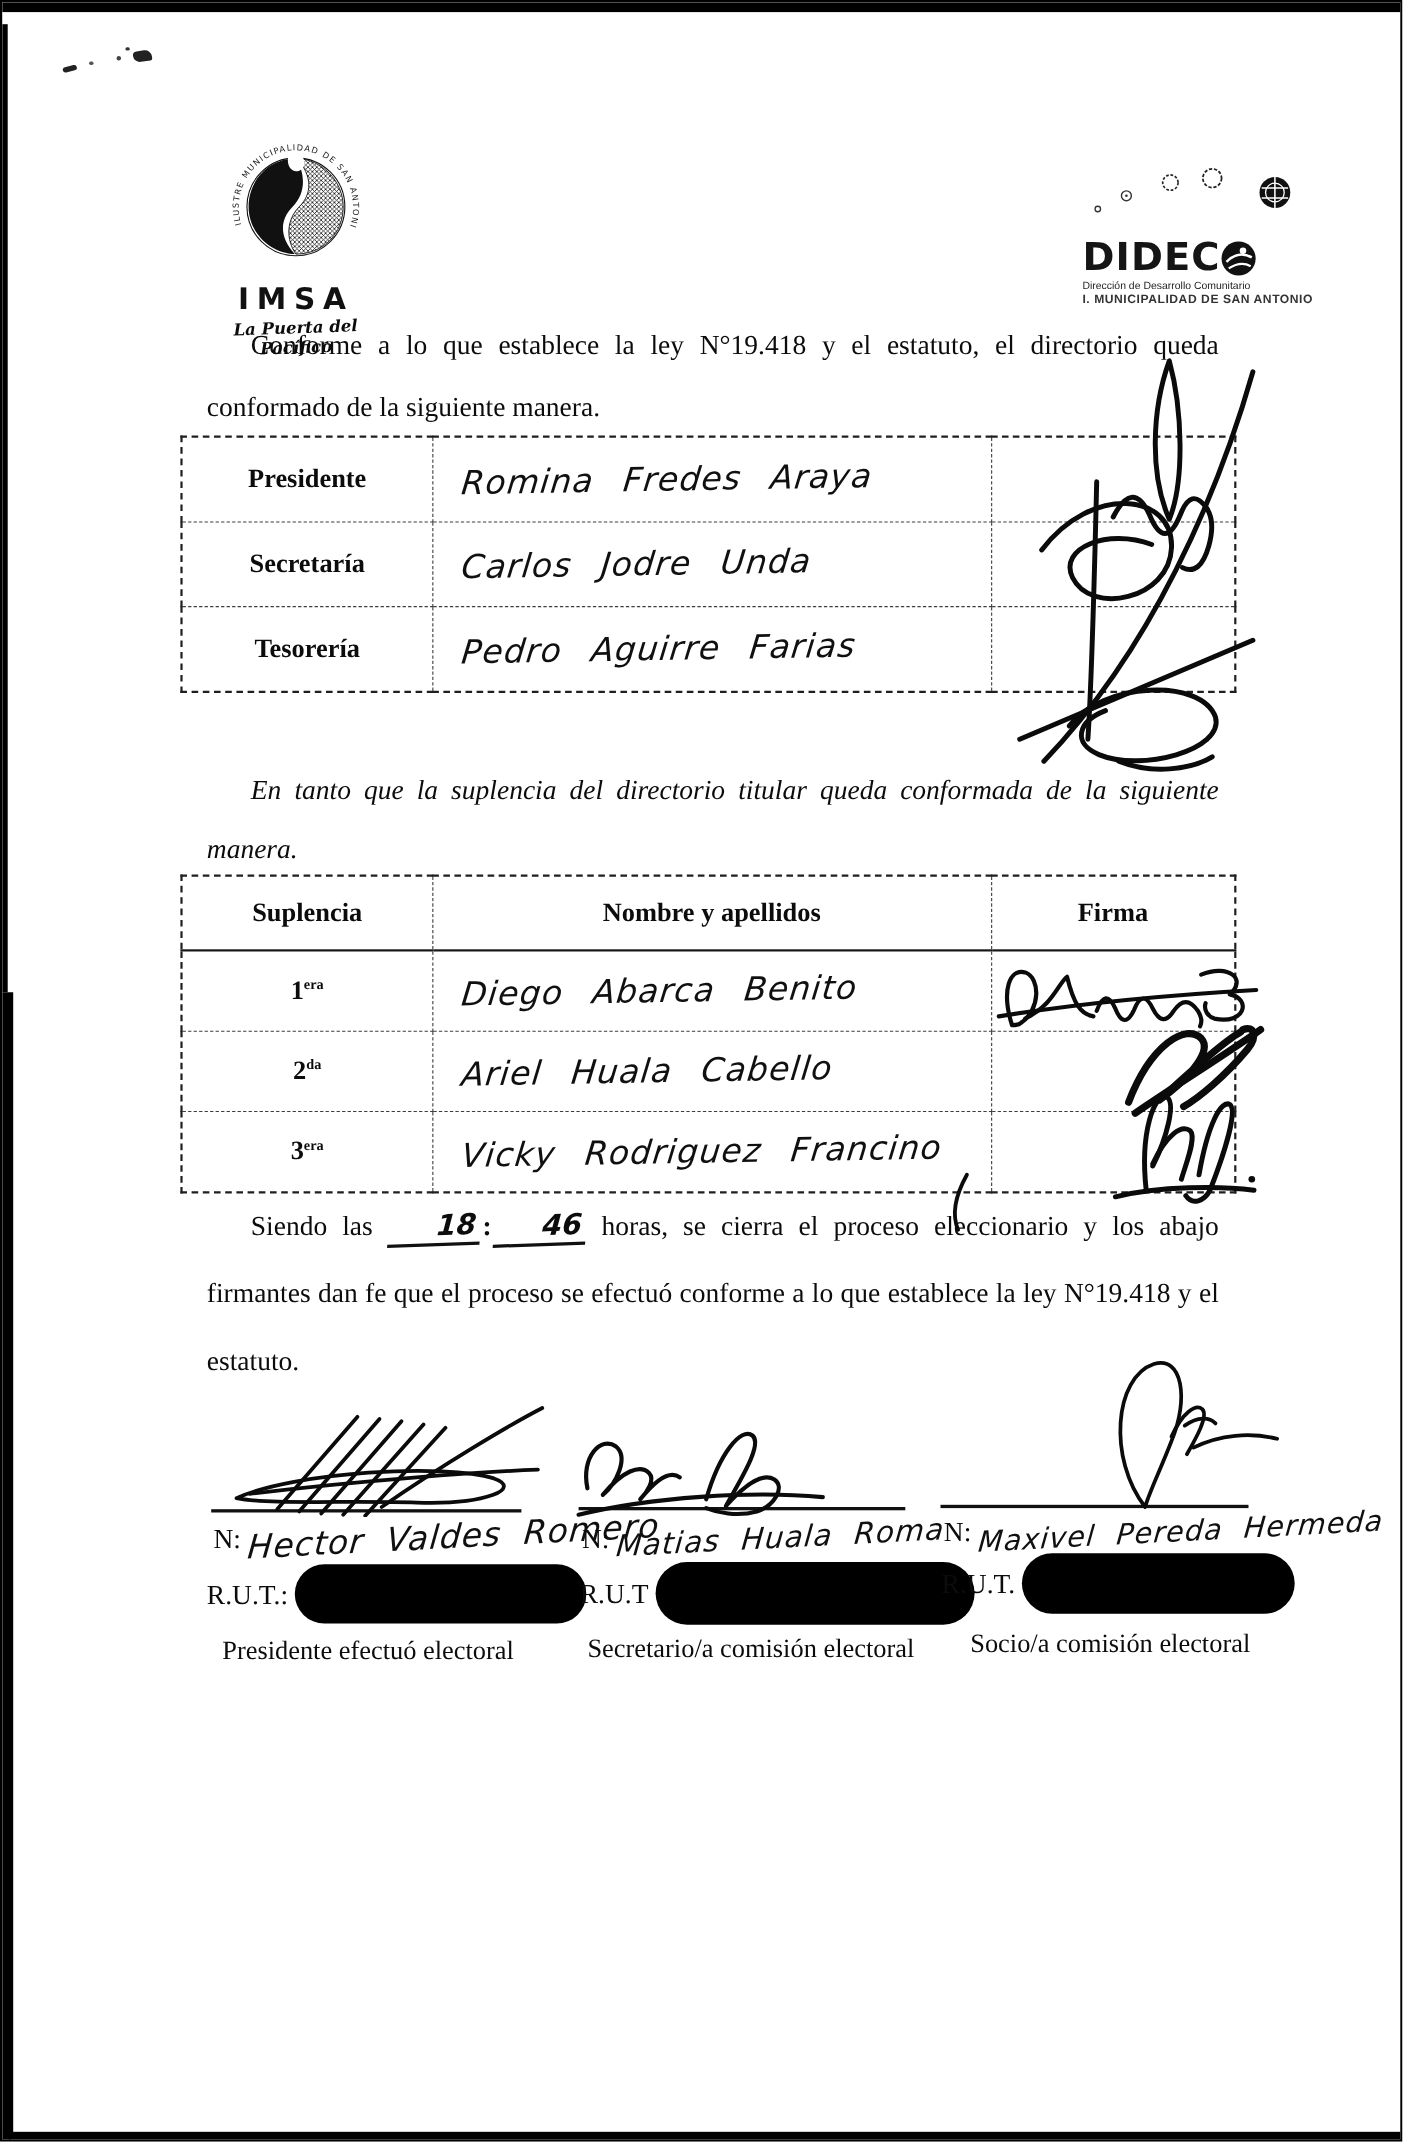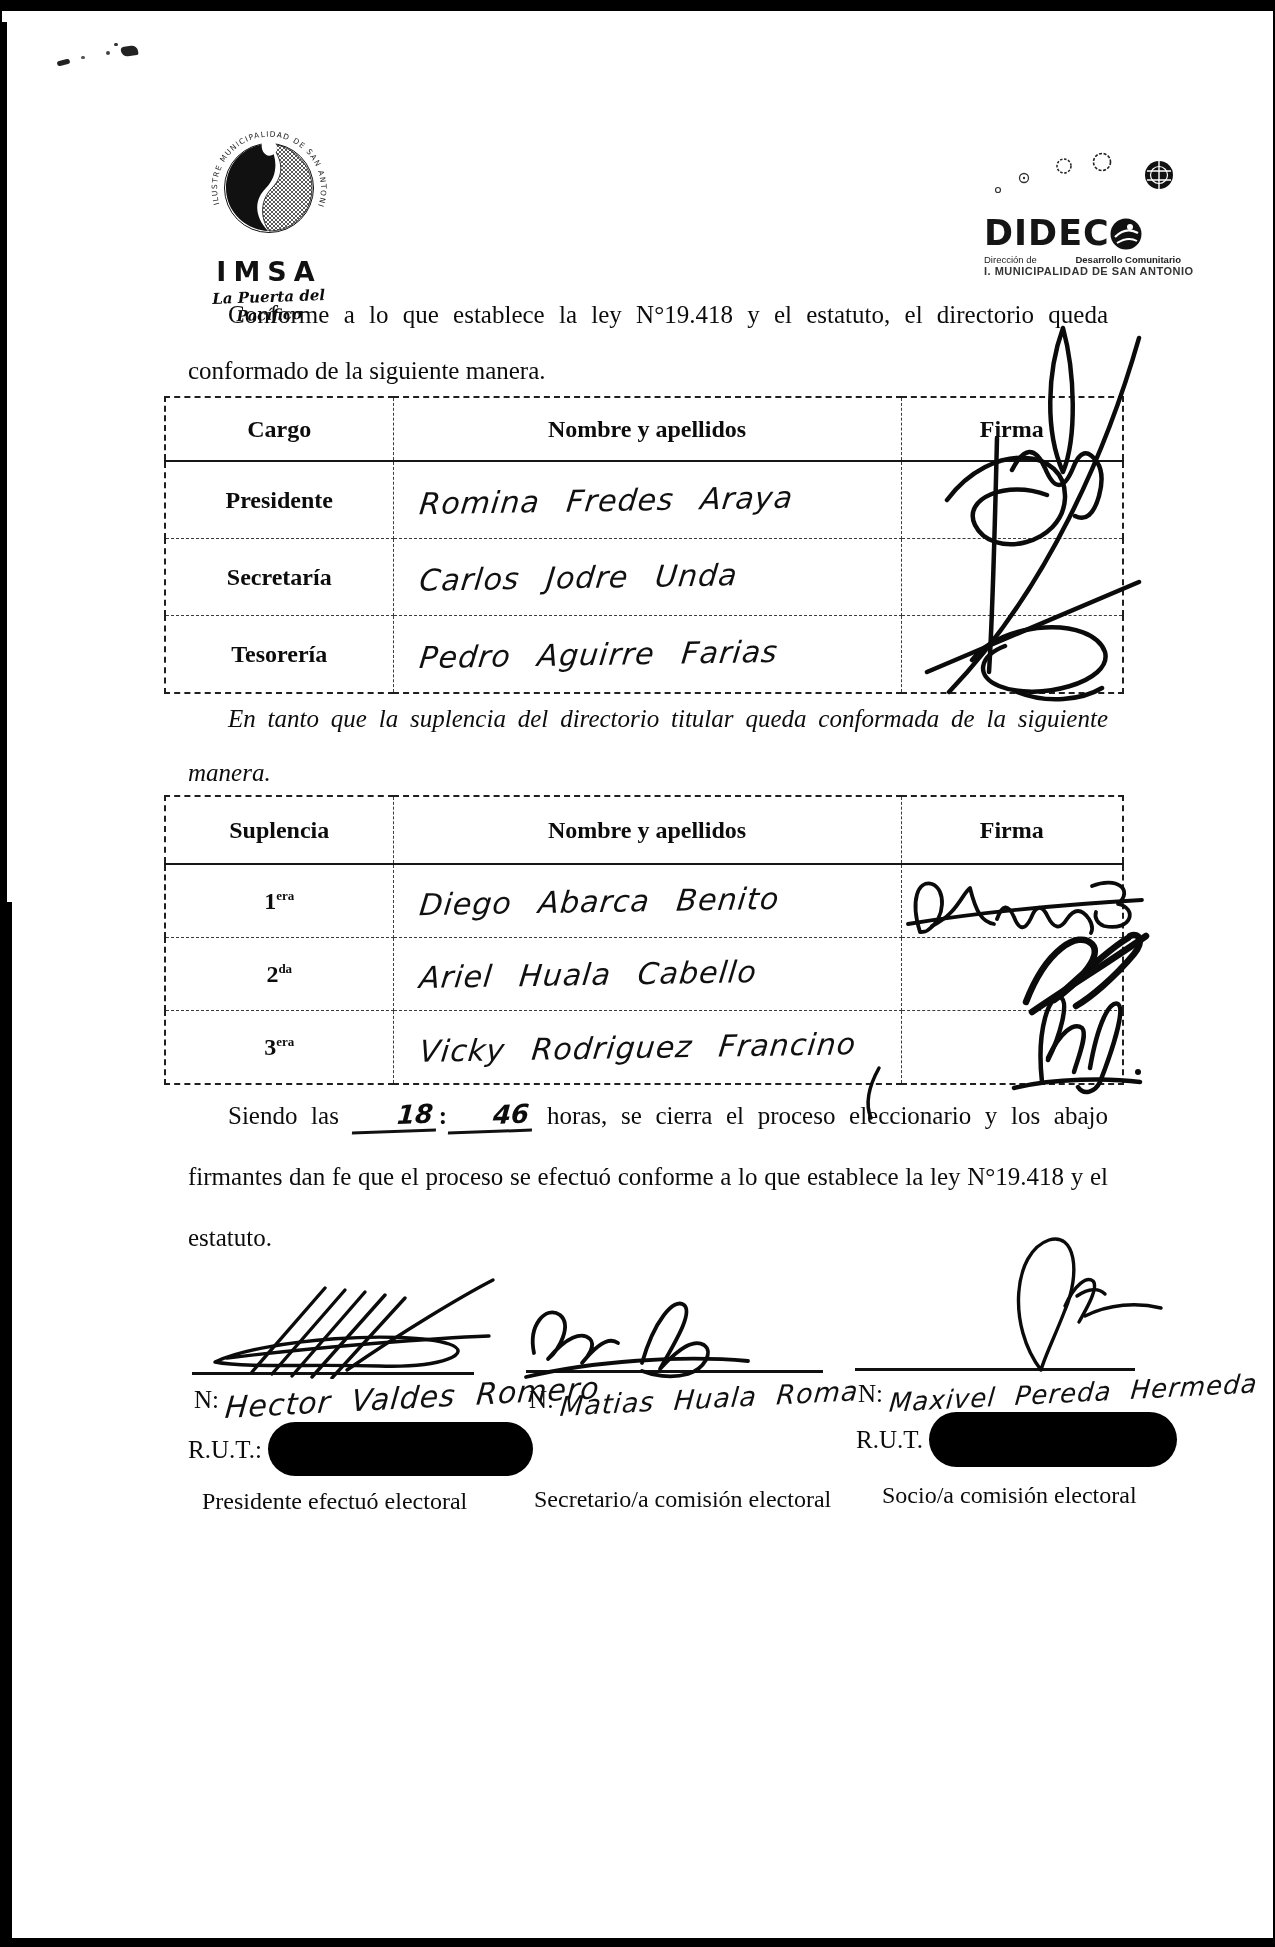--- a/index.html
+++ b/index.html
@@ -22,21 +22,21 @@
   .logo-imsa { position: absolute; left: 182px; top: 126px; width: 170px; text-align: center; }
   .imsa-abbr { font-family: "DejaVu Sans", sans-serif; font-weight: 800; font-size: 27px;
                letter-spacing: 7px; margin-top: -4px; color: #111; }
   .imsa-tagline { font-family: "DejaVu Serif", serif; font-style: italic; font-weight: 700;
                   font-size: 15px; transform: rotate(-2deg); margin-top: 1px; }
   .logo-dideco { position: absolute; left: 982px; top: 140px; width: 230px; }
   .dideco-name { display: flex; align-items: center; margin-top: 12px; }
   .dideco-text { font-family: "DejaVu Sans", sans-serif; font-weight: 800; font-size: 35px;
                  letter-spacing: 1px; color: #151515; line-height: 1; }
   .dideco-line1 { font-family: "Liberation Sans", sans-serif; font-size: 9.5px; margin-top: 3px; color: #222; }
-  .dideco-line1 b { font-weight: 700; margin-left: 36px; }
+  .dideco-line1 b { font-weight: 400; }
   .dideco-line2 { font-family: "Liberation Sans", sans-serif; font-size: 11px; font-weight: 700;
                   color: #333; letter-spacing: 0.5px; }
 
   
   .para { position: absolute; left: 186px; width: 920px; margin: 0;
           font-size: 25px; text-align: justify; color: #0c0c0c; }
   .p1 { top: 285px; line-height: 56px; text-indent: 40px; }
   .p2 { top: 690px; line-height: 54px; text-indent: 40px; font-style: italic; }
   .p3 { top: 1083px; line-height: 61px; text-indent: 40px; }
 
@@ -145,25 +145,20 @@
 
   <p class="para p1">Conforme a lo que establece la ley N°19.418 y el estatuto, el directorio queda conformado de la siguiente manera.</p>
 
   <table class="tbl t1">
     <colgroup>
         <col style="width:228px">
         <col style="width:508px">
         <col style="width:222px">
       </colgroup>
     <tbody>
-        <tr class="hdr">
-      <th>Cargo</th>
-      <th>Nombre y apellidos</th>
-      <th>Firma</th>
-    </tr>
     <tr>
       <td class="cargo">Presidente</td>
       <td class="nombre"><span class="hw">Romina Fredes Araya</span></td>
       <td class="firma"></td>
     </tr>
     <tr>
       <td class="cargo">Secretaría</td>
       <td class="nombre"><span class="hw">Carlos Jodre Unda</span></td>
       <td class="firma"></td>
     </tr>
@@ -280,20 +275,23 @@
     <g stroke-width="3.8">
       <path d="M12 58 C6 30 24 10 38 20 C50 30 38 54 26 64 C44 42 60 36 68 44 C74 50 66 62 60 68 C76 48 88 42 96 48"></path>
       <path d="M120 68 C132 26 152 2 162 10 C172 18 150 52 138 74 C158 52 172 44 182 50 C192 57 182 74 166 79 C148 84 130 80 120 76"></path>
       <path d="M4 82 C70 66 160 60 226 66"></path>
     </g>
   </svg>
   <div class="sline" style="left:524px;top:1368px;width:297px"></div>
   <div class="nrow" style="left:527px;top:1381px">
     <span>N:</span><span class="hw" style="font-size:27px">Matias Huala Roma</span>
   </div>
+  <div class="rutrow" style="left:525px;top:1424px">
+    <span>R.U.T</span><span class="pill" style="width:290px;height:57px"></span>
+  </div>
   <div class="role" style="left:532px;top:1484px">Secretario/a comisión electoral</div>
 
   <svg class="sig" style="left:975px;top:1232px;z-index:5" width="190" height="140" viewBox="0 0 190 140">
     <g stroke-width="3.4">
       <path d="M64 136 C30 92 36 18 72 6 C98 -2 104 38 88 76 C78 102 68 122 64 136"></path>
       <path d="M88 72 C98 50 110 42 116 47 C122 53 110 74 102 88"></path>
       <path d="M100 62 C112 54 122 54 128 60"></path>
       <path d="M108 82 C132 70 160 68 184 74"></path>
     </g>
   </svg>

